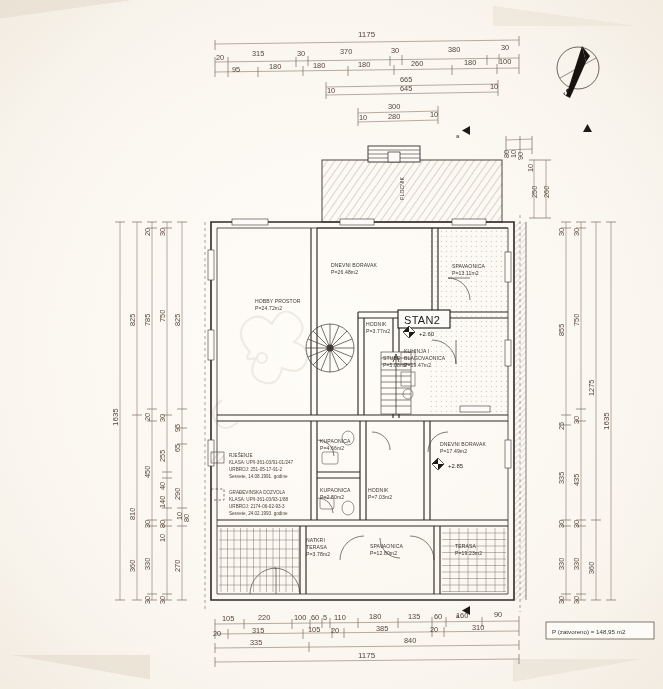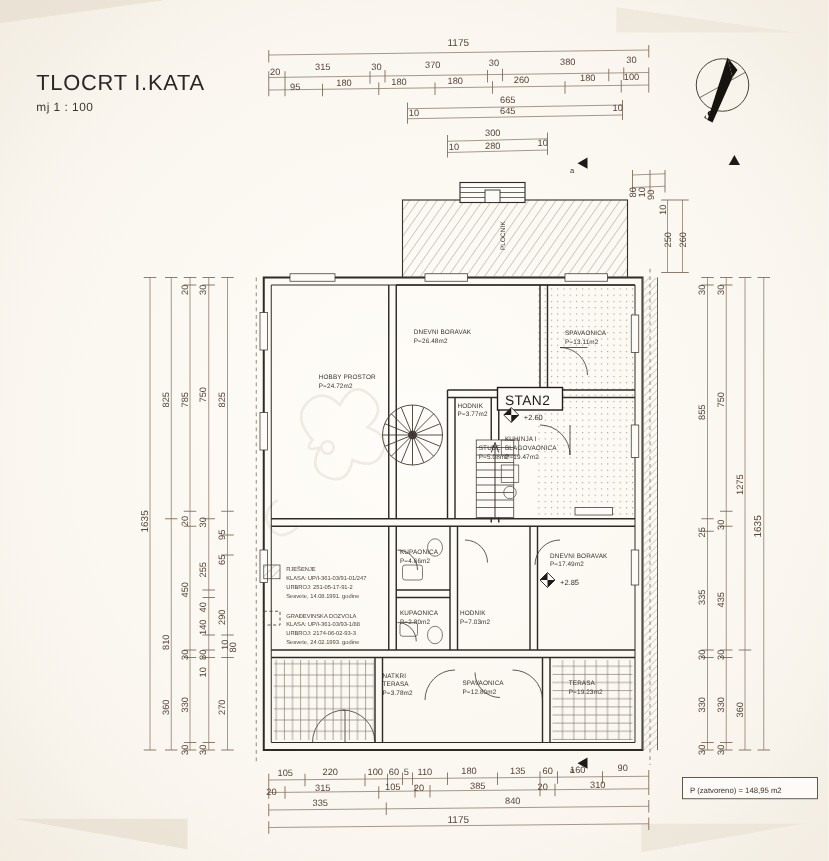--- a/index.html
+++ b/index.html
@@ -76,24 +76,20 @@
 </style>
 </head>
 <body>
 
 <div id="sheet">
   <div class="paper-edge corner-tl"></div>
   <div class="paper-edge corner-tr"></div>
   <div class="paper-edge corner-bl"></div>
   <div class="paper-edge corner-br"></div>
 
-  <div id="title-block">
-    <div class="t1">TLOCRT I.KATA</div>
-    <div class="t2">mj 1 : 100</div>
-  </div>
 
   <svg id="plan" viewBox="0 0 663 689">
     <defs>
       <pattern id="hatch45" width="5" height="5" patternUnits="userSpaceOnUse" patternTransform="rotate(45)">
         <line x1="0" y1="0" x2="0" y2="5" stroke="#6b6158" stroke-width="0.5"></line>
       </pattern>
       <pattern id="hatch45b" width="4" height="4" patternUnits="userSpaceOnUse" patternTransform="rotate(45)">
         <line x1="0" y1="0" x2="0" y2="4" stroke="#7a7068" stroke-width="0.45"></line>
       </pattern>
       <pattern id="tilepat" width="13" height="9" patternUnits="userSpaceOnUse">

